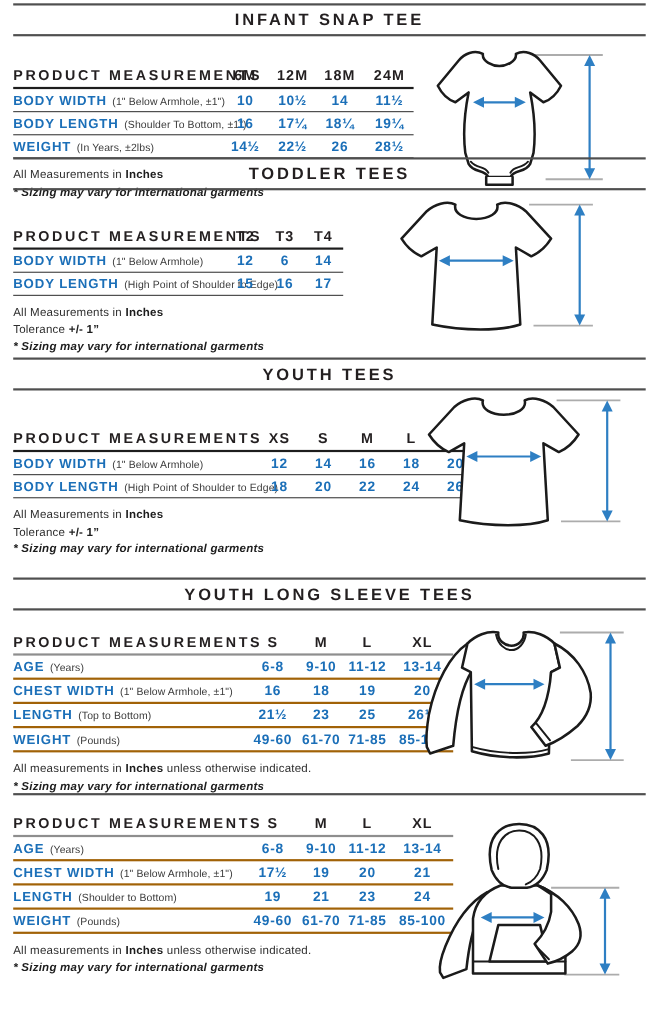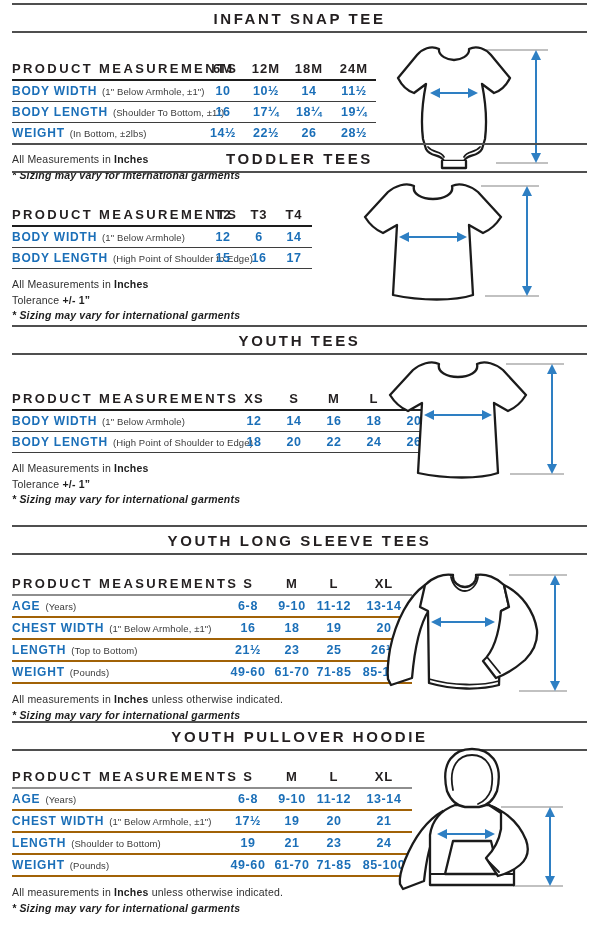--- a/index.html
+++ b/index.html
@@ -65,21 +65,21 @@
             <span class="rnote">(Shoulder To Bottom, ±1")</span>
           </div>
           <div class="val">16</div>
           <div class="val">17¼</div>
           <div class="val">18¼</div>
           <div class="val">19¼</div>
         </div>
         <div class="trow data" style="grid-template-columns: 1fr 46px 40px 46px 44px;">
           <div class="lcell">
             <span class="rlabel">WEIGHT</span>
-            <span class="rnote">(In Bottom, ±2lbs)</span>
+            <span class="rnote">(In Years, ±2lbs)</span>
           </div>
           <div class="val">14½</div>
           <div class="val">22½</div>
           <div class="val">26</div>
           <div class="val">28½</div>
         </div>
       </div>
       <div class="fnotes">
         <div class="fline"><span>All Measurements in </span><b>Inches</b></div>
         <div class="fline it"><b>* Sizing may vary for international garments</b></div>
@@ -283,23 +283,20 @@
             <path d="M114,57 l-10,-5 v10 Z"></path>
           </g>
           <g class="arrow">
 <line x1="174" y1="18" x2="174" y2="118"></line>
 <path d="M174,10 l-5,10 h10 Z"></path>
             <path d="M174,126 l-5,-10 h10 Z"></path>
           </g>
         </svg></div>
     </section>
     <section class="section gray" style="height: 190px;">
-      <div class="title-band">
-        <h2>YOUTH PULLOVER HOODIE</h2>
-      </div>
       <div class="tbl" style="margin-top: 16px; width: 400px;">
         <div class="trow thead" style="grid-template-columns: 1fr 48px 40px 44px 56px;">
           <div class="hlabel">PRODUCT MEASUREMENTS</div>
           <div class="hcol">S</div>
           <div class="hcol">M</div>
           <div class="hcol">L</div>
           <div class="hcol">XL</div>
         </div>
         <div class="trow data" style="grid-template-columns: 1fr 48px 40px 44px 56px;">
           <div class="lcell">

